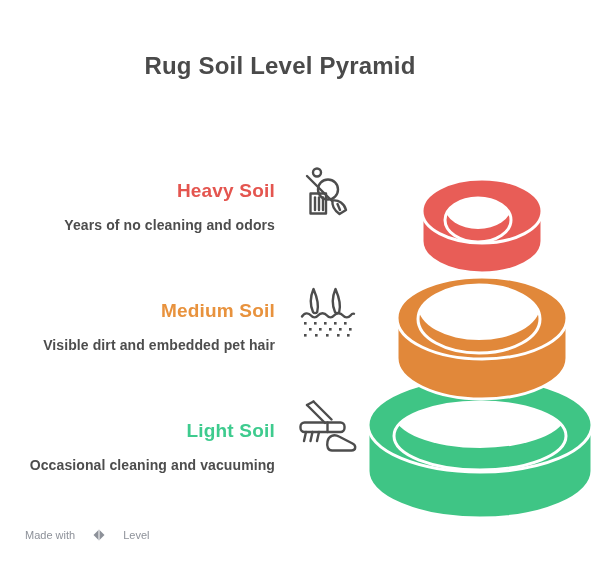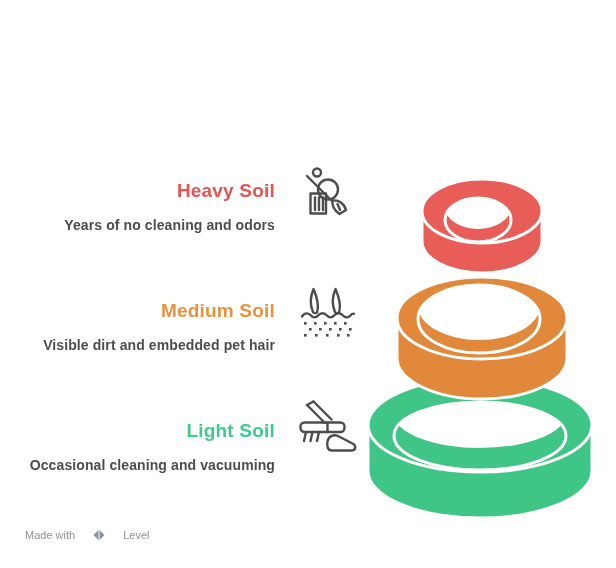--- a/index.html
+++ b/index.html
@@ -26,20 +26,21 @@
     position:absolute;left:25px;top:529px;display:flex;align-items:center;gap:18px;
     font-size:11px;color:#8d9199;cursor:pointer;
   }
   #watermark svg{display:block;}
 </style>
 </head>
 <body>
 
 <div id="canvas">
 
+  <div id="title">Rug Soil Level Pyramid</div>
 
   <div class="level" id="level-heavy">
     <div class="lvl-label" style="color: rgb(228, 85, 79);">Heavy Soil</div>
     <div class="lvl-desc">Years of no cleaning and odors</div>
   </div>
 
   <div class="level" id="level-medium">
     <div class="lvl-label" style="color: rgb(232, 146, 61);">Medium Soil</div>
     <div class="lvl-desc">Visible dirt and embedded pet hair</div>
   </div>

